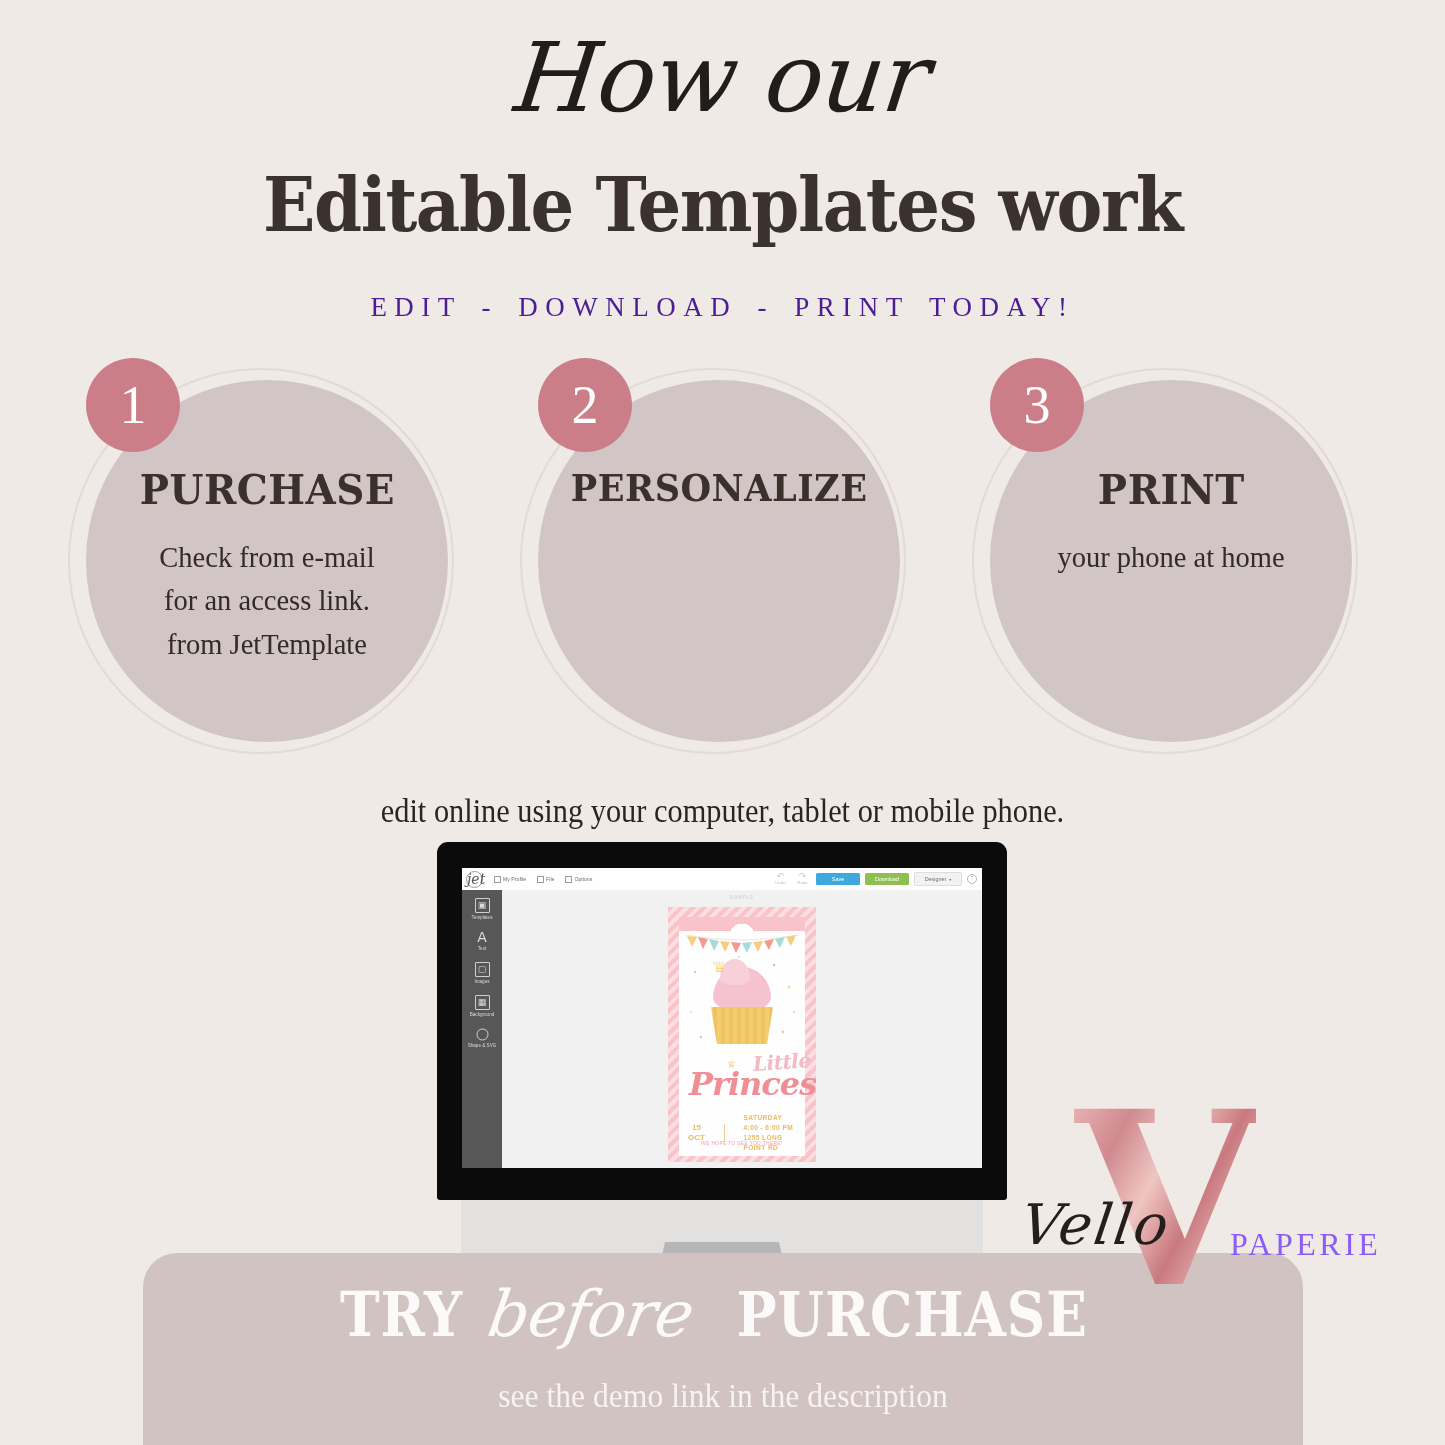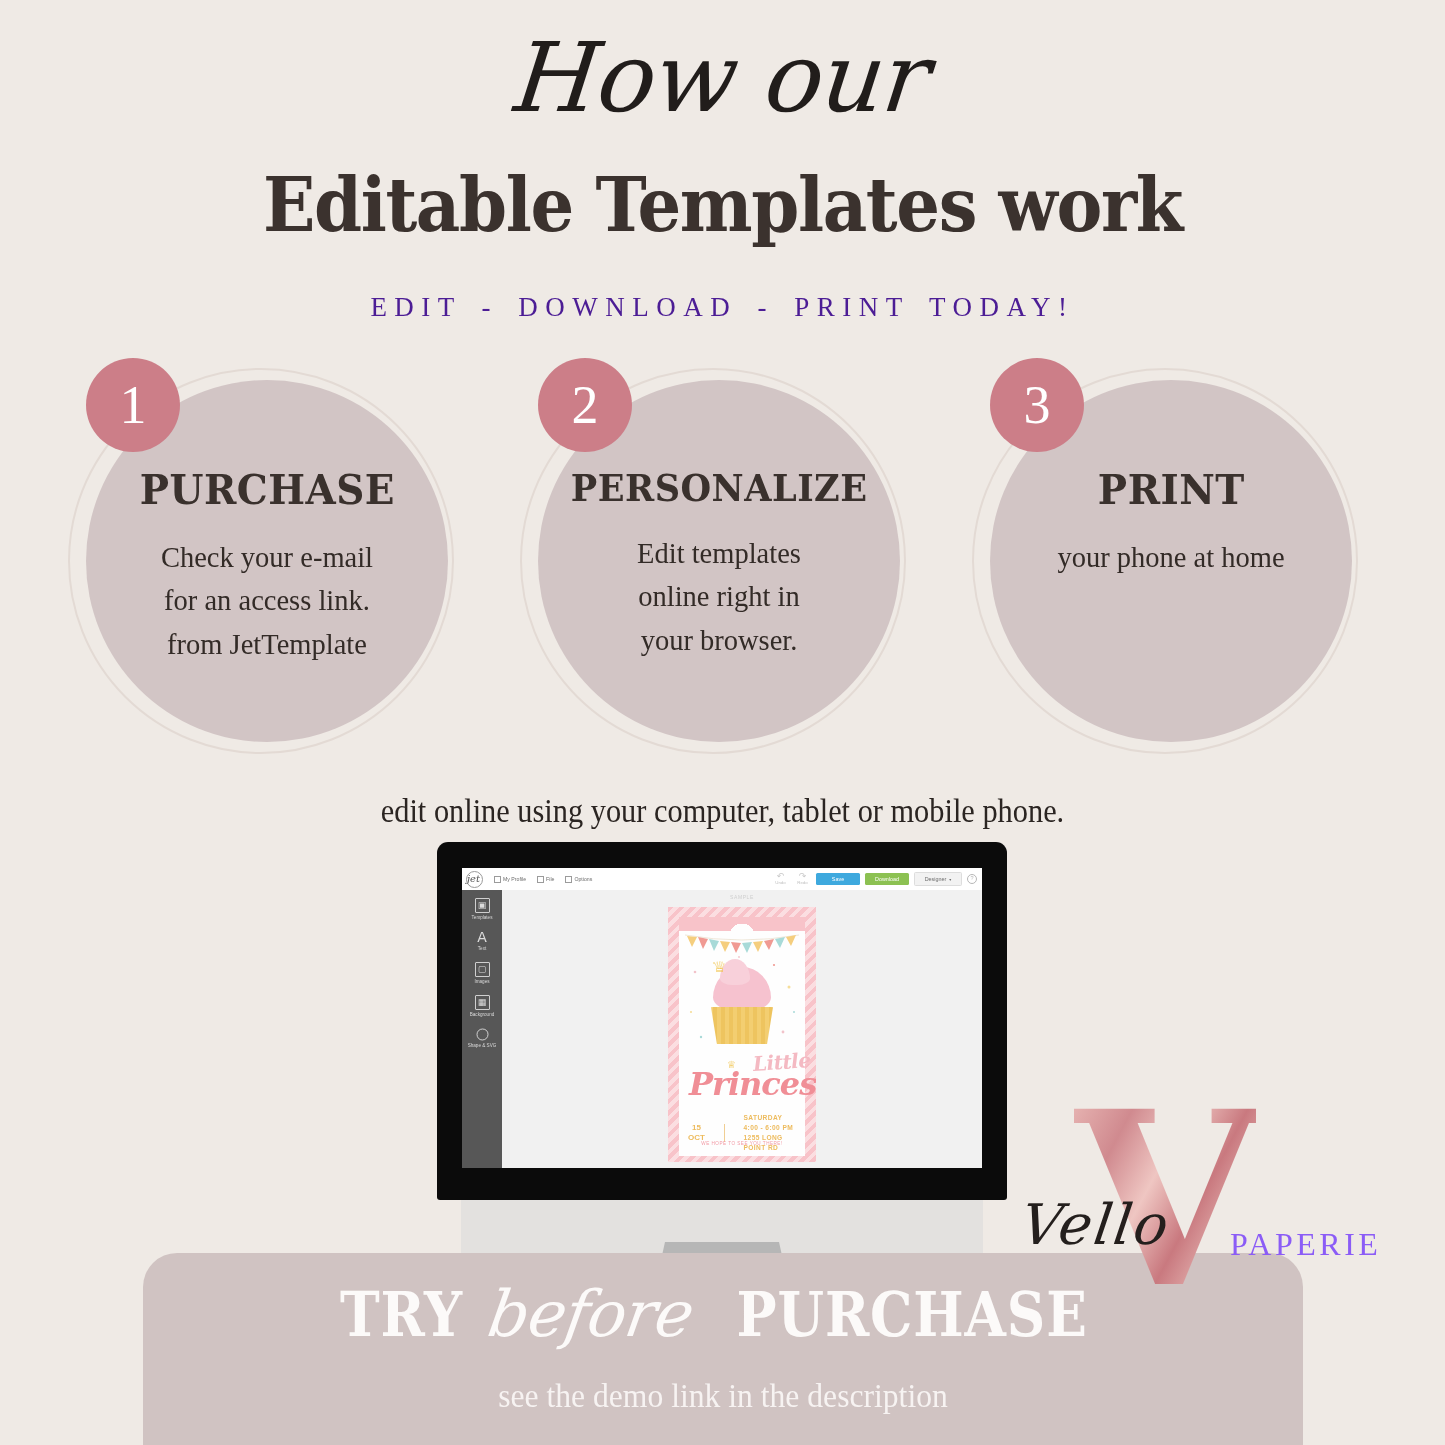--- a/index.html
+++ b/index.html
@@ -107,21 +107,21 @@
   
   .app-top{
     position:absolute;left:0;top:0;width:520px;height:22px;
     background:#FFFFFF;border-bottom:1px solid #E8E8E8;
     display:flex;align-items:center;
   }
   .jet-logo{
     width:15px;height:15px;border-radius:50%;
     border:1px solid #9A9A9A;margin-left:4px;
     font-family:"DejaVu Serif", serif;font-style:italic;
-    font-size:10px;line-height:14px;color:#555;
+    font-size:14px;line-height:14px;color:#555;
   }
   .tb-item{
     display:flex;align-items:center;gap:2px;
     margin-left:11px;font-family:"Liberation Sans",sans-serif;
     font-size:5.2px;color:#6E6E6E;
   }
   .tb-ico{display:inline-block;width:5px;height:5px;border:0.6px solid #9B9B9B;}
   .tb-right{margin-left:auto;display:flex;align-items:center;gap:5px;padding-right:5px;}
   .ur{
     width:17px;text-align:center;font-family:"Liberation Sans",sans-serif;
@@ -301,38 +301,33 @@
 
   <div class="steps">
 
     <div class="step s1">
       <div class="ring"></div>
       <div class="disc"></div>
       <div class="badge">1</div>
       <div class="step-body">
         <div class="step-title">PURCHASE</div>
         <div class="step-desc">
-          <div>Check your e-mail</div>
+          <div>Check from e-mail</div>
           <div>for an access link.</div>
           <div>from JetTemplate</div>
         </div>
       </div>
     </div>
 
     <div class="step s2">
       <div class="ring"></div>
       <div class="disc"></div>
       <div class="badge">2</div>
       <div class="step-body">
         <div class="step-title t2">PERSONALIZE</div>
-        <div class="step-desc">
-          <div>Edit templates</div>
-          <div>online right in</div>
-          <div>your browser.</div>
-        </div>
       </div>
     </div>
 
     <div class="step s3">
       <div class="ring"></div>
       <div class="disc"></div>
       <div class="badge">3</div>
       <div class="step-body">
         <div class="step-title">PRINT</div>
         <div class="step-desc">

